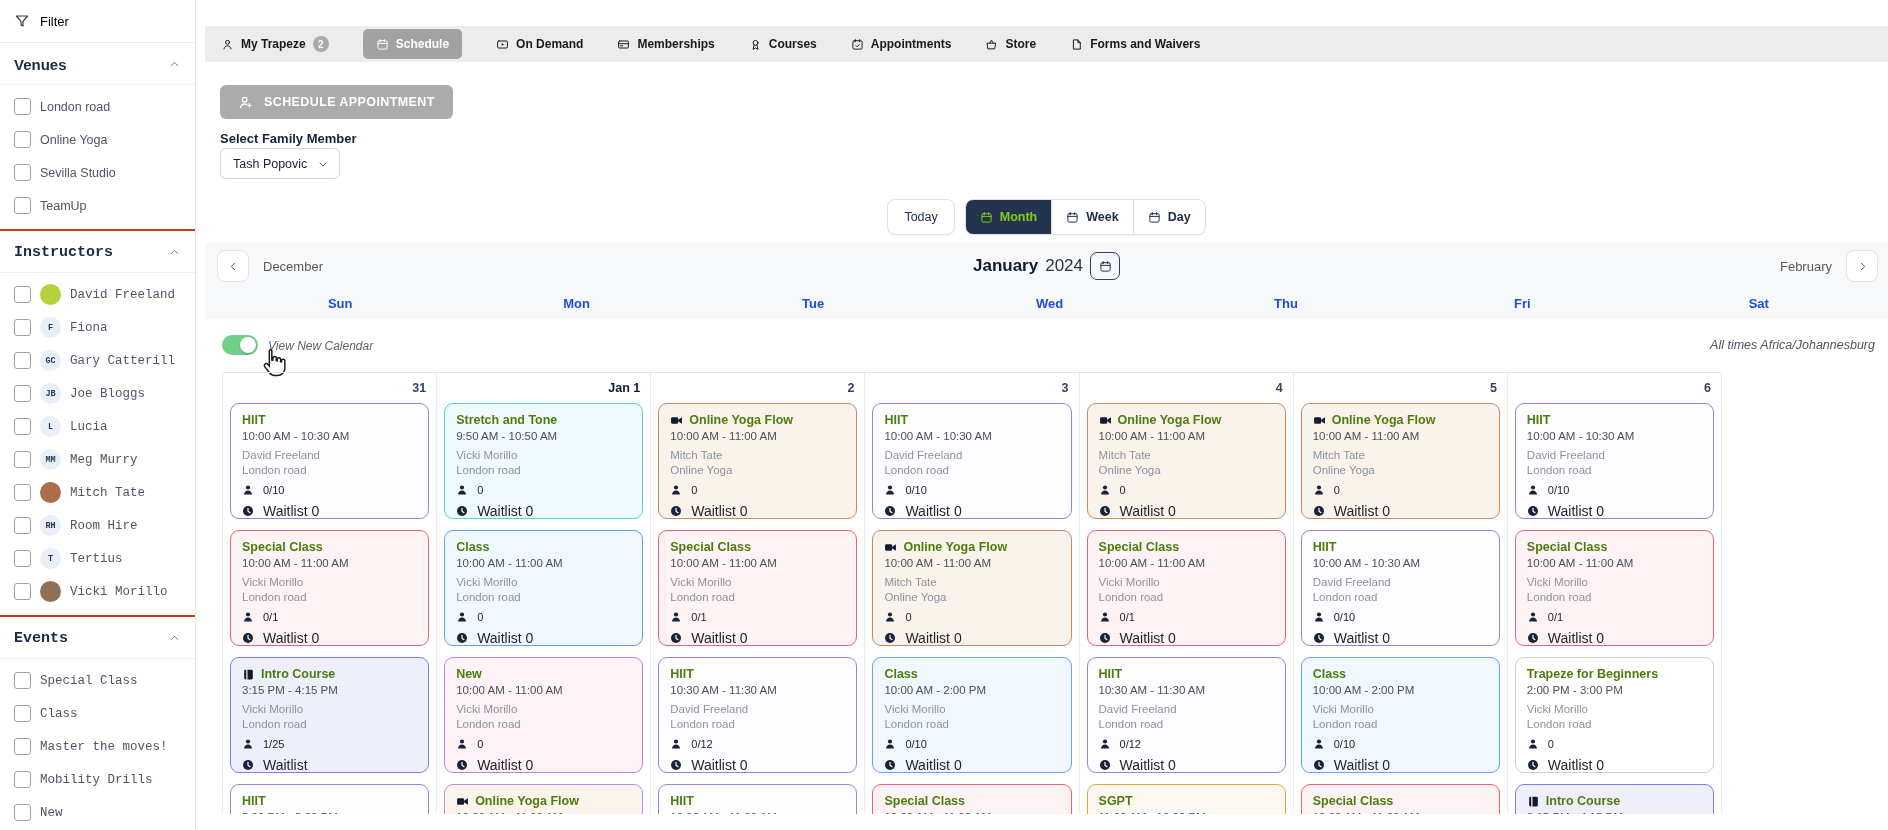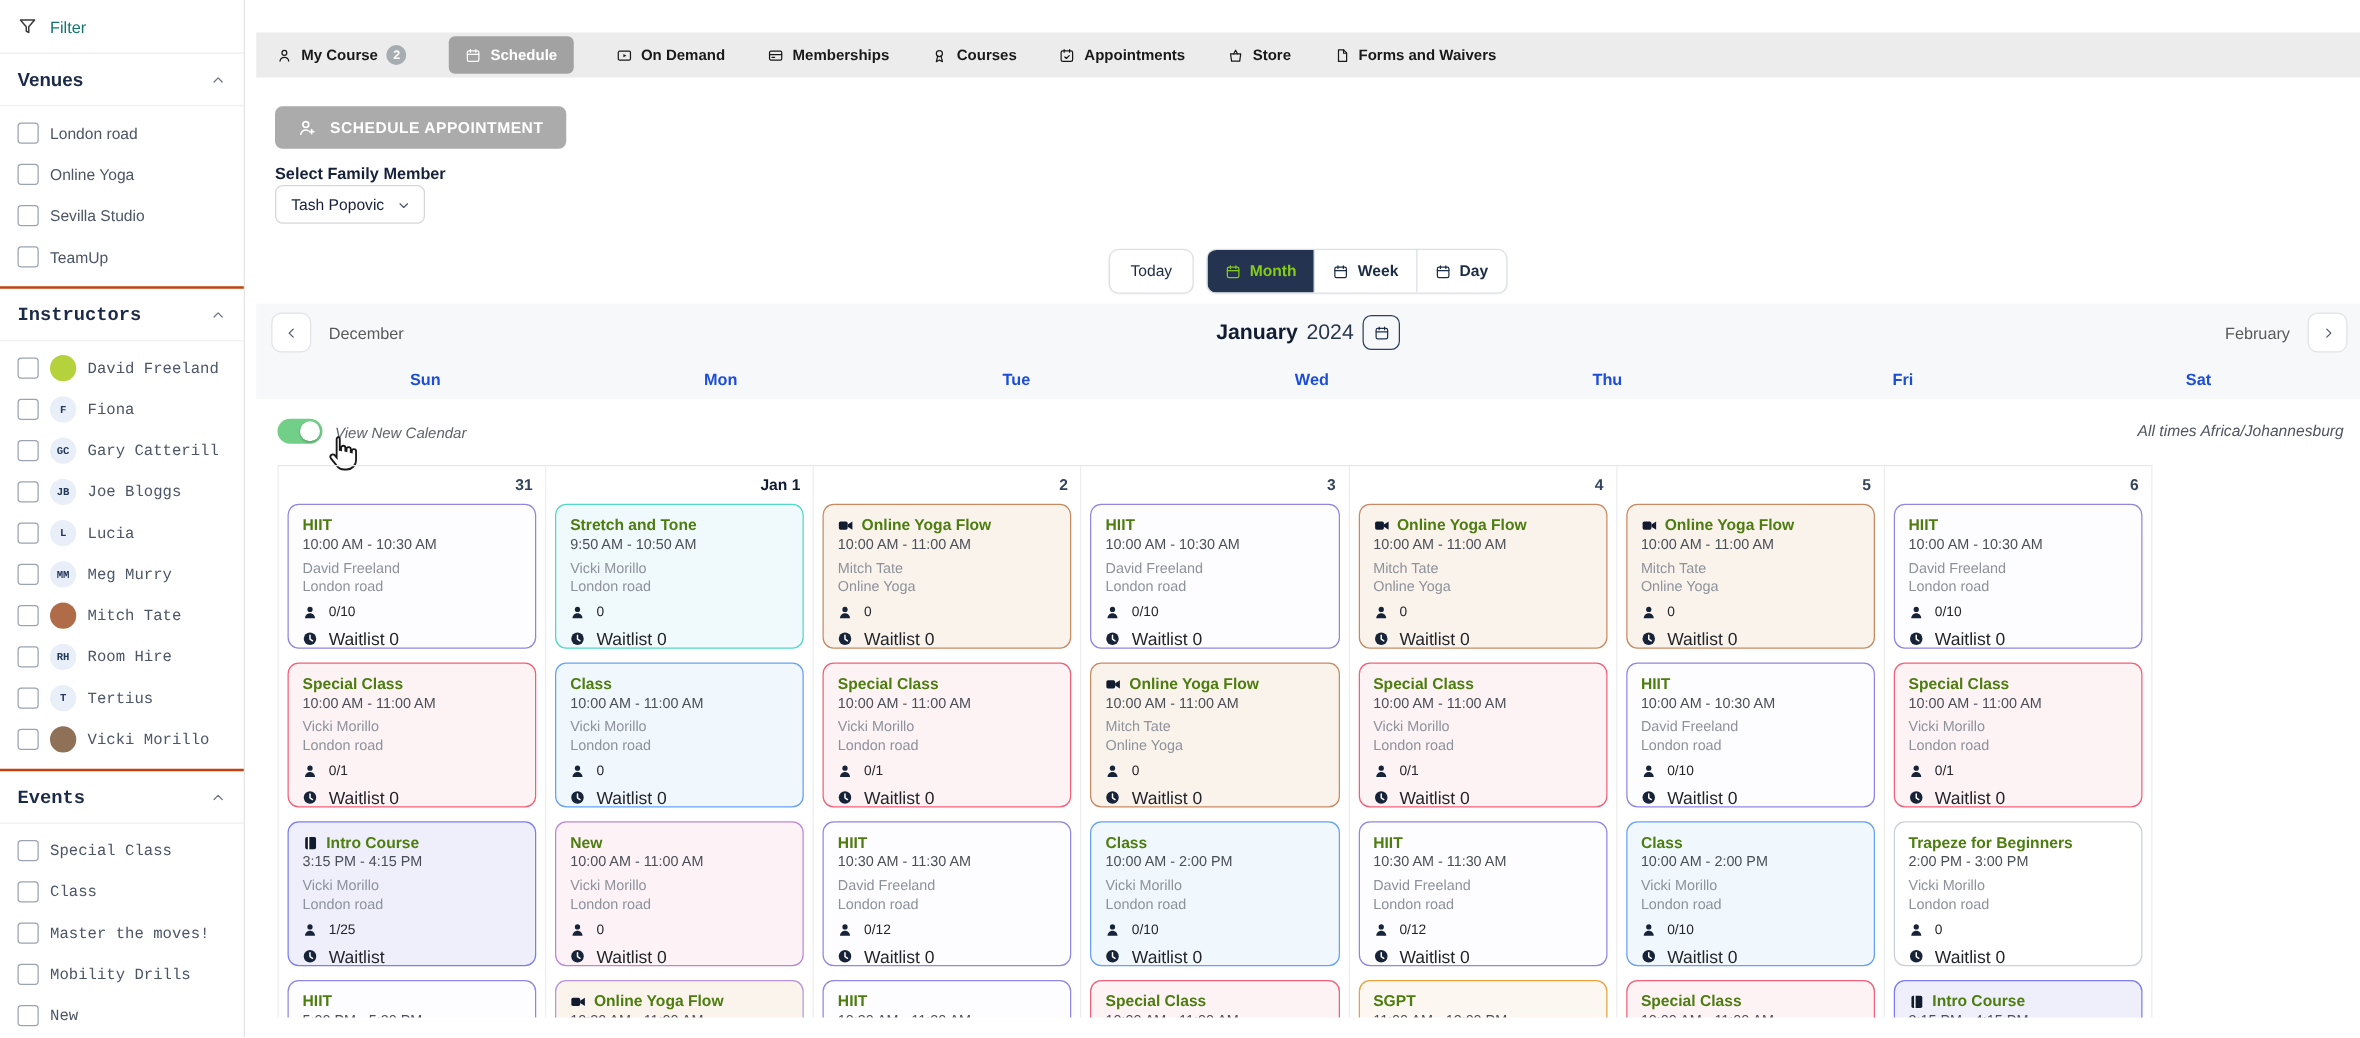--- a/index.html
+++ b/index.html
@@ -4,21 +4,21 @@
 <style>
   html,body{margin:0;padding:0;background:#fff;}
   body{font-family:"Liberation Sans", sans-serif;}
   .page{position:relative;width:1888px;height:830px;overflow:hidden;background:#fff;}
   svg.icon{fill:none;stroke:currentColor;stroke-width:1.8;stroke-linecap:round;stroke-linejoin:round;display:block;}
 
   
   .sidebar{position:absolute;left:0;top:0;width:196px;height:830px;background:#fff;border-right:1px solid #e4e4e4;box-sizing:border-box;}
   .filter-row{display:flex;align-items:center;gap:10px;height:42px;padding-left:14px;border-bottom:1px solid #ededed;color:#3a3a3a;cursor:pointer;}
   .filter-row svg{width:16px;height:16px;}
-  .filter-label{font-size:13px;color:#0f766e;}
+  .filter-label{font-size:13px;color:#000000;}
   .section + .section{border-top:2px solid #c2410c;font-family:Liberation Mono, monospace;}
   .section-title-row{display:flex;align-items:center;justify-content:space-between;padding:13px 14px 11px 14px;}
   .section-title{font-size:15px;font-weight:700;color:#1b2a47;}
   .section-title-row svg{width:13px;height:13px;color:#6b7280;}
   .section-items{border-top:1px solid #f0f0f0;padding:5px 0 7px 14px;}
   .filter-item{display:flex;align-items:center;gap:9px;height:33px;cursor:pointer;}
   .checkbox{width:15px;height:15px;border:1.5px solid #9aa3b2;border-radius:3px;background:#fff;flex:none;}
   .avatar{width:21px;height:21px;border-radius:50%;background:#e9eff8;color:#23395b;font-size:8.5px;font-weight:700;display:flex;align-items:center;justify-content:center;flex:none;}
   .avatar.photo{color:transparent;}
   .filter-item-label{font-size:12.5px;color:#4c5666;white-space:nowrap;}
@@ -295,21 +295,21 @@
           </div>
   </div>
       </div>
   </aside>
 
   <header class="navbar">
     <div style="display:contents"><div class="tab">
     <svg class="icon">
             <use href="#i-person"></use>
           </svg>
-    <span>My Course</span>
+    <span>My Trapeze</span>
     <span class="tab-badge">2</span>
   </div><div class="tab active">
     <svg class="icon">
             <use href="#i-cal"></use>
           </svg>
     <span>Schedule</span>
 
   </div><div class="tab">
     <svg class="icon">
             <use href="#i-screen"></use>

